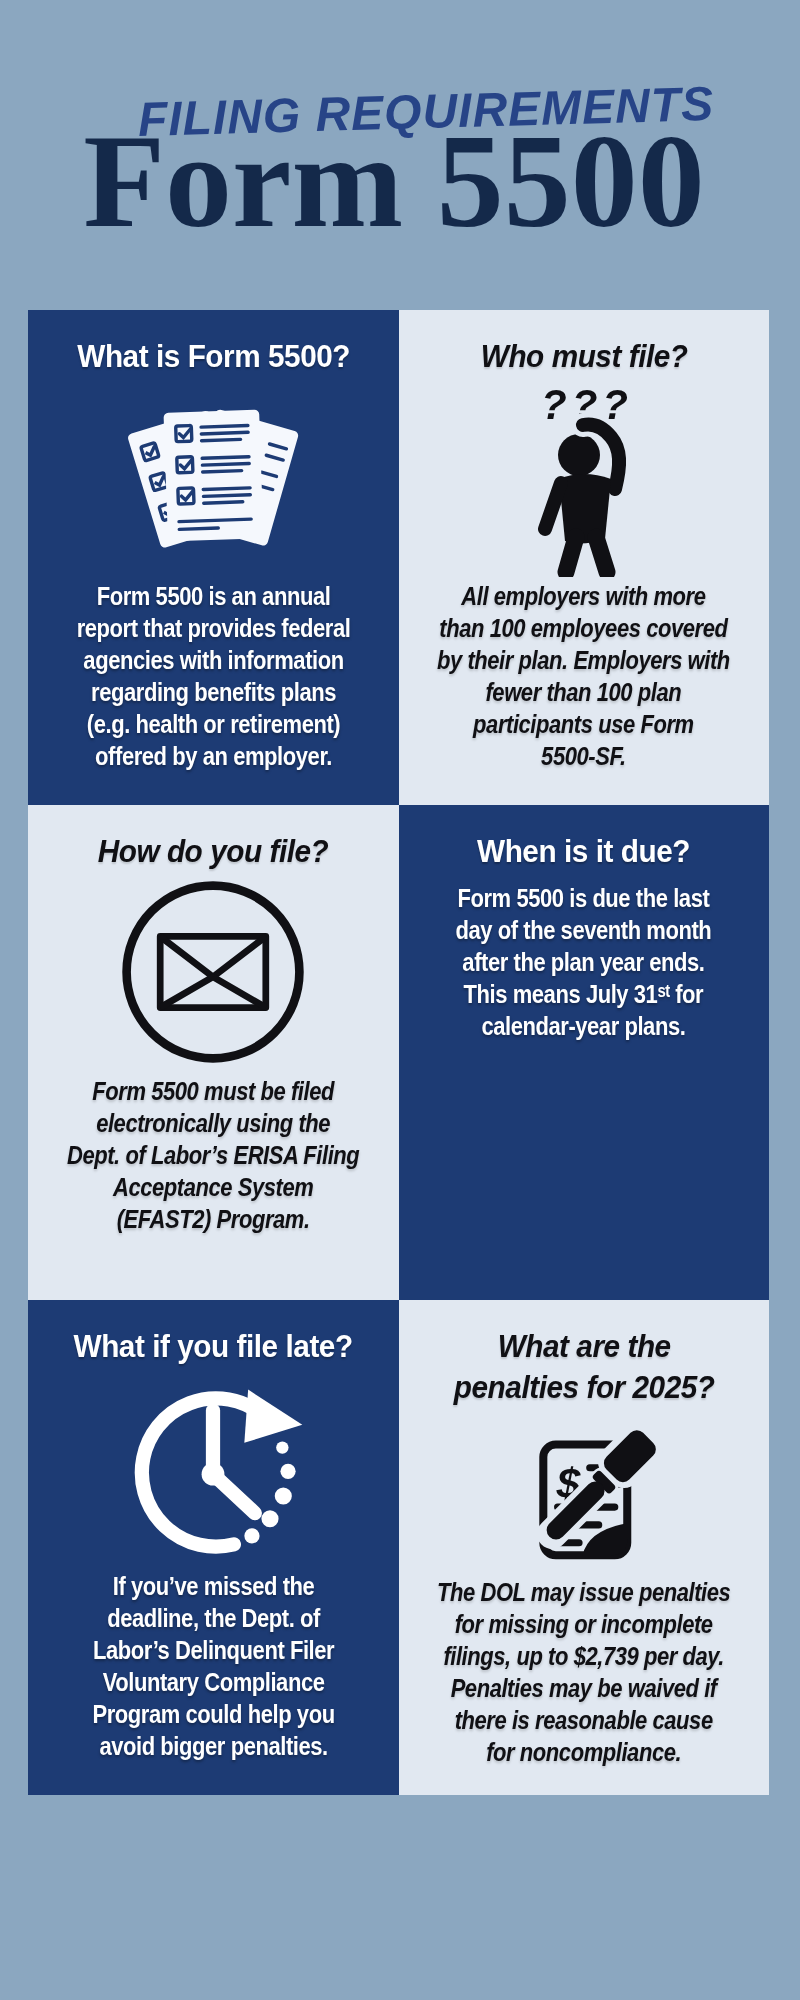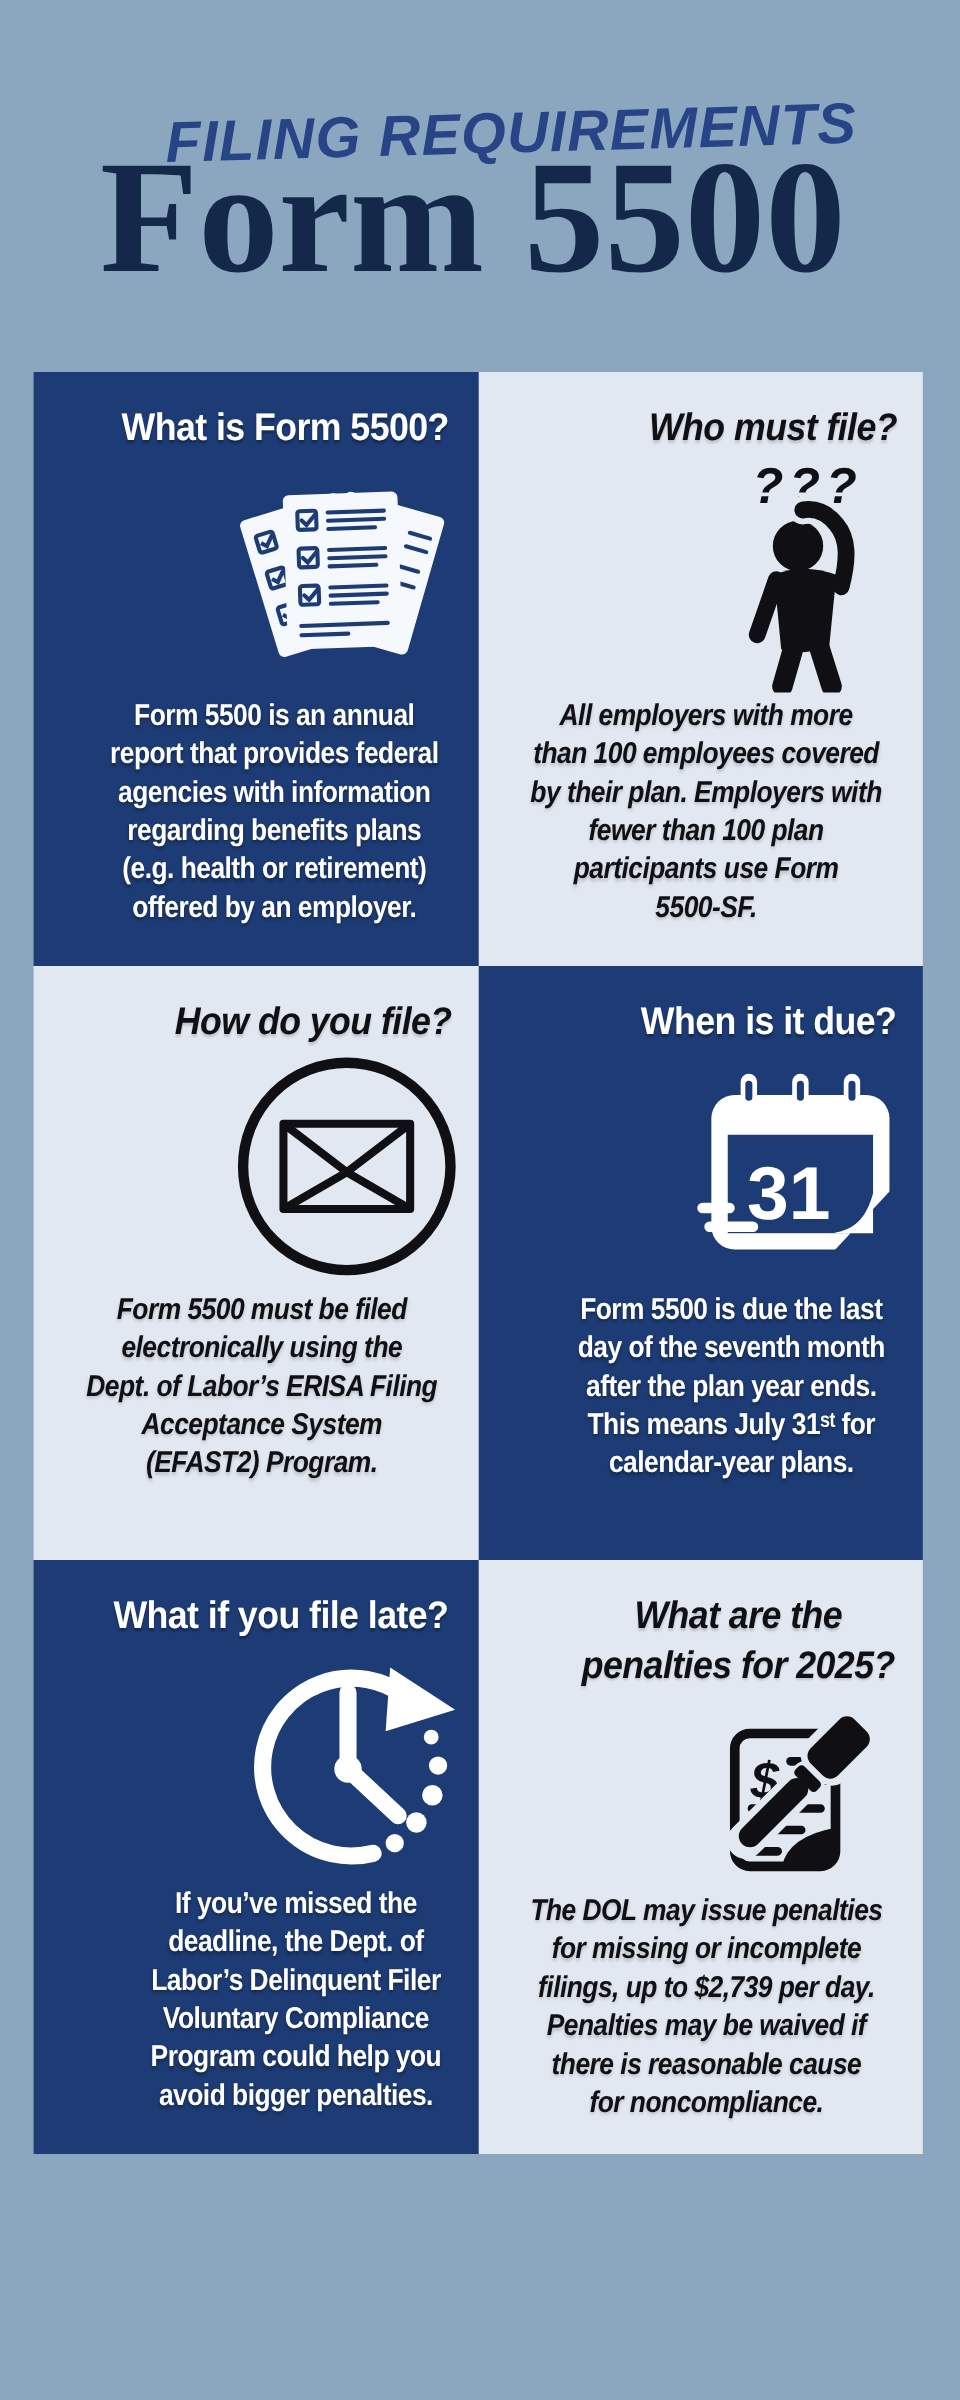--- a/index.html
+++ b/index.html
@@ -22,21 +22,21 @@
     position:absolute;top:114px;left:0;width:800px;text-align:center;
     font-family:"Liberation Serif","DejaVu Serif",serif;
     font-size:134px;font-weight:bold;color:var(--title);line-height:1;
     transform:translateX(-6px);
   }
   .grid{
     position:absolute;left:28px;top:310px;width:741px;height:1485px;
     display:grid;grid-template-columns:1fr 1fr;grid-template-rows:1fr 1fr 1fr;
   }
   .card{
-    display:flex;flex-direction:column;align-items:flex-end;
+    display:flex;flex-direction:column;align-items:center;
     padding:26px 14px 16px;box-sizing:border-box;
   }
   .card.dark{background:var(--dark);color:#ffffff;}
   .card.light{background:var(--light);color:var(--ink);font-style:italic;}
   .heading{
     font-size:32px;font-weight:bold;letter-spacing:-0.5px;line-height:1.28;
     text-align:center;white-space:pre-line;transform:scaleX(0.93);
   }
   .dark .heading{text-shadow:0 2px 2px rgba(0,0,0,0.3);}
   .light .heading{text-shadow:0 2px 2px rgba(0,0,0,0.15);}
@@ -157,41 +157,20 @@
     </div>
     <div class="body-text">Form 5500 must be filed
 electronically using the
 Dept. of Labor’s ERISA Filing
 Acceptance System
 (EFAST2) Program.</div>
   </div>
 
   <div class="card dark">
     <div class="heading">When is it due?</div>
-    <div class="icon-box">
-      <svg width="176" height="166" viewBox="0 0 180 170">
-        <rect x="14" y="24" width="152" height="132" rx="20" fill="#ffffff"></rect>
-        <rect x="28" y="58" width="124" height="84" fill="#1d3b74"></rect>
-        <path d="M116 160 L172 160 L172 100 Z" fill="#1d3b74"></path>
-        <path d="M118 142 L152 142 L152 108 C 146 130 136 139 118 142 Z" fill="#ffffff"></path>
-        <g fill="#ffffff">
-          <rect x="39" y="6" width="14" height="38" rx="7"></rect>
-          <rect x="83" y="6" width="14" height="38" rx="7"></rect>
-          <rect x="127" y="6" width="14" height="38" rx="7"></rect>
-        </g>
-        <g fill="#1d3b74">
-          <rect x="43" y="12" width="6" height="17" rx="3"></rect>
-          <rect x="87" y="12" width="6" height="17" rx="3"></rect>
-          <rect x="131" y="12" width="6" height="17" rx="3"></rect>
-        </g>
-        <text x="80" y="130" font-size="64" font-weight="bold" fill="#ffffff" text-anchor="middle">31</text>
-        <rect x="2" y="116" width="32" height="9" rx="4.5" fill="#ffffff"></rect>
-        <rect x="8" y="132" width="46" height="9" rx="4.5" fill="#ffffff"></rect>
-      </svg>
-    </div>
     <div class="body-text">Form 5500 is due the last
 day of the seventh month
 after the plan year ends.
 This means July 31ˢᵗ for
 calendar-year plans.</div>
   </div>
 
   <div class="card dark">
     <div class="heading">What if you file late?</div>
     <div class="icon-box">

